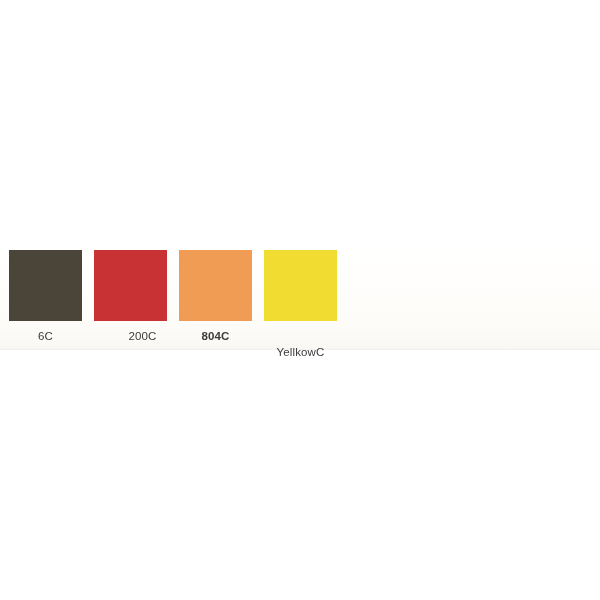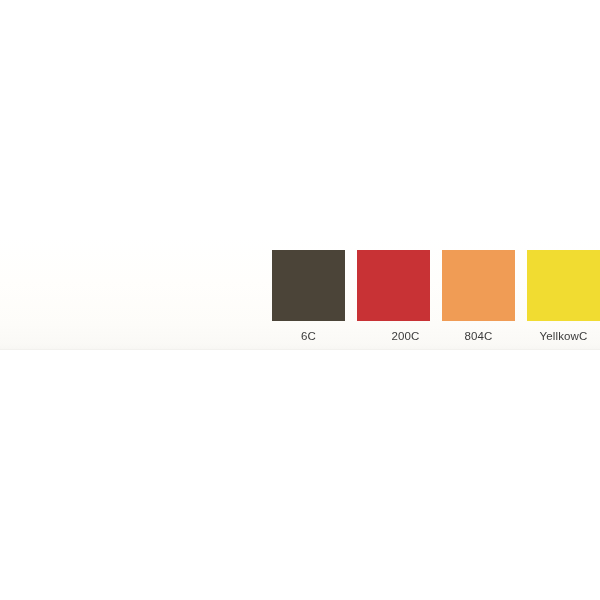--- a/index.html
+++ b/index.html
@@ -44,33 +44,33 @@
 
   #swatch-row {
     position: absolute;
     left: 9px;
     top: 250px;
     width: 591px;
     height: 96px;
     display: flex;
     flex-direction: row;
     align-items: flex-start;
-    justify-content: flex-end;
   }
 
   .swatch-cell {
     width: 73px;
     margin-right: 12px;
     display: flex;
     flex-direction: column;
     align-items: center;
     flex: 0 0 auto;
   }
   .swatch-cell:last-child {
     margin-right: 0;
+    gap: 16px;
   }
 
   .swatch-chip {
     width: 73px;
     height: 71px;
     box-sizing: border-box;
     display: block;
   }
 
   .swatch-chip.bordered {
@@ -97,19 +97,19 @@
     <div class="swatch-cell">
       <div class="swatch-chip" style="background-color: rgb(75, 68, 56);"></div>
       <div class="swatch-label" style="color: rgb(59, 59, 59);">6C</div>
     </div>
     <div class="swatch-cell">
       <div class="swatch-chip" style="background-color: rgb(200, 50, 53);"></div>
       <div class="swatch-label" style="color: rgb(59, 59, 59); margin-left: 24px;">200C</div>
     </div>
     <div class="swatch-cell">
       <div class="swatch-chip" style="background-color: rgb(240, 156, 85);"></div>
-      <div class="swatch-label" style="color: rgb(59, 59, 59);">804C</div>
+      <div class="swatch-label" style="color: rgb(59, 59, 59); font-weight: bold;">804C</div>
     </div>
     <div class="swatch-cell">
       <div class="swatch-chip" style="background-color: rgb(241, 220, 49);"></div>
       <div class="swatch-label" style="color: rgb(59, 59, 59);">YellkowC</div>
     </div>
   </div>
 
 </body></html>

